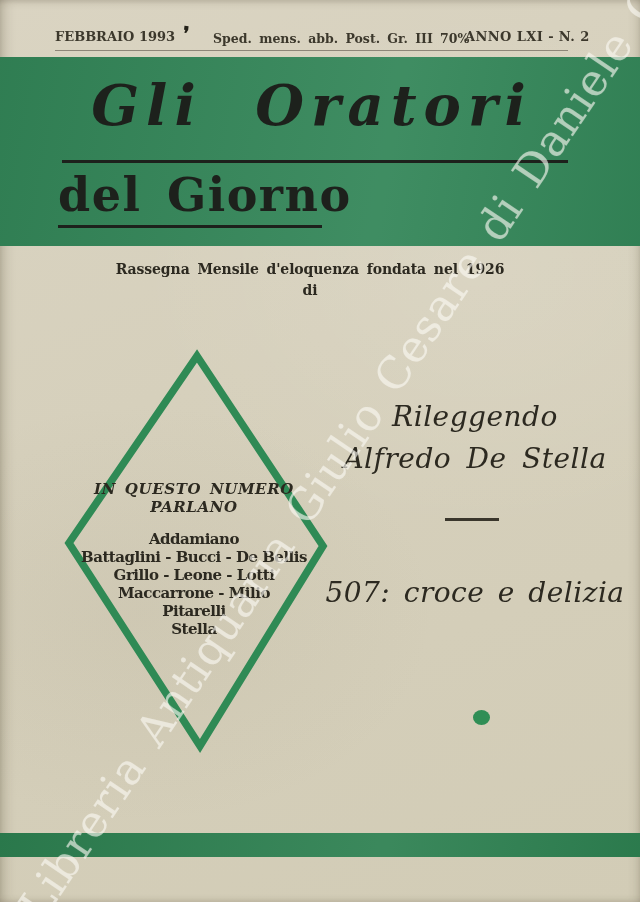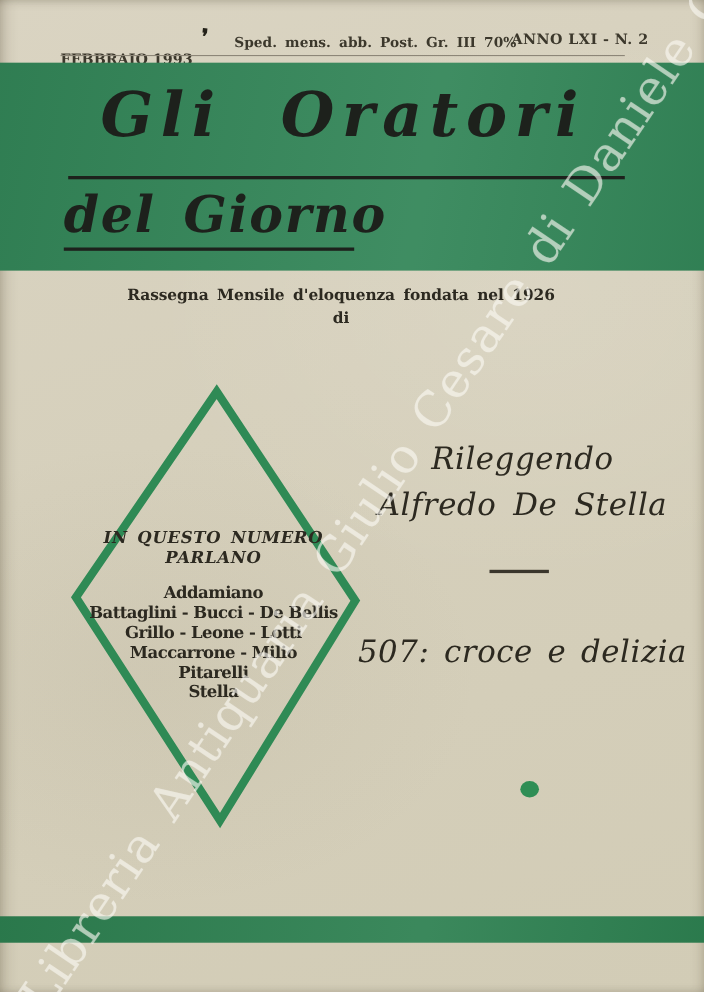--- a/index.html
+++ b/index.html
@@ -29,21 +29,21 @@
   .pen-mark{top:22px;left:183px;font-size:19px;font-weight:bold;color:#242219;transform:rotate(6deg);}
 
   
   .band{left:0;top:57px;width:640px;height:189px;background:#35875a;
         background-image:linear-gradient(100deg, rgba(0,40,15,0.10), rgba(255,255,255,0.05) 60%, rgba(0,40,15,0.08));}
   .title1{left:52px;top:74px;width:520px;text-align:center;
           font-size:56px;font-weight:bold;font-style:italic;line-height:1.12;
           letter-spacing:7px;word-spacing:26px;color:#1d211c;white-space:nowrap;}
   .title-rule1{left:62px;top:160px;width:506px;height:3px;background:#1d211c;box-shadow:0 3px 0 -1.5px rgba(29,33,28,0.55);}
   .title2{left:58px;top:168px;width:270px;text-align:left;
-          font-size:46px;font-weight:bold;font-style:italic;line-height:1.2;
+          font-size:46px;font-weight:bold;line-height:1.2;
           letter-spacing:1.5px;word-spacing:8px;color:#1d211c;white-space:nowrap;}
   .title-rule2{left:58px;top:225px;width:264px;height:3px;background:#1d211c;box-shadow:0 3px 0 -1.5px rgba(29,33,28,0.55);}
 
   
   .sub{left:80px;width:460px;text-align:center;font-weight:bold;white-space:nowrap;color:#2c2920;}
   .sub1{top:261px;font-size:14px;word-spacing:3px;letter-spacing:-0.1px;}
   .sub2{top:282px;font-size:14px;}
   .sub3{top:303px;font-size:13px;letter-spacing:0.6px;word-spacing:3px;}
 
   
@@ -75,21 +75,21 @@
     color:rgba(250,248,240,0.52);
     text-shadow:0 0 1px rgba(255,255,255,0.25);
     white-space:nowrap;z-index:50;pointer-events:none;
   }
 </style>
 </head>
 <body>
 
 <div class="page">
 
-  <div class="abs hdr" style="left:55px;top:29px;margin-top:18px;">FEBBRAIO 1993</div>
+  <div class="abs hdr" style="left:55px;top:29px;">FEBBRAIO 1993</div>
   <div class="abs pen-mark">❜</div>
   <div class="abs hdr" style="left:213px;top:31px;font-size:12.5px;word-spacing:3px;">Sped. mens. abb. Post. Gr. III 70%</div>
   <div class="abs hdr" style="left:465px;top:29px;letter-spacing:0.4px;">ANNO LXI - N. 2</div>
   <div class="abs hdr-rule"></div>
 
   <div class="abs band"></div>
   <div class="abs title1">Gli Oratori</div>
   <div class="abs title-rule1"></div>
   <div class="abs title2">del Giorno</div>
   <div class="abs title-rule2"></div>

